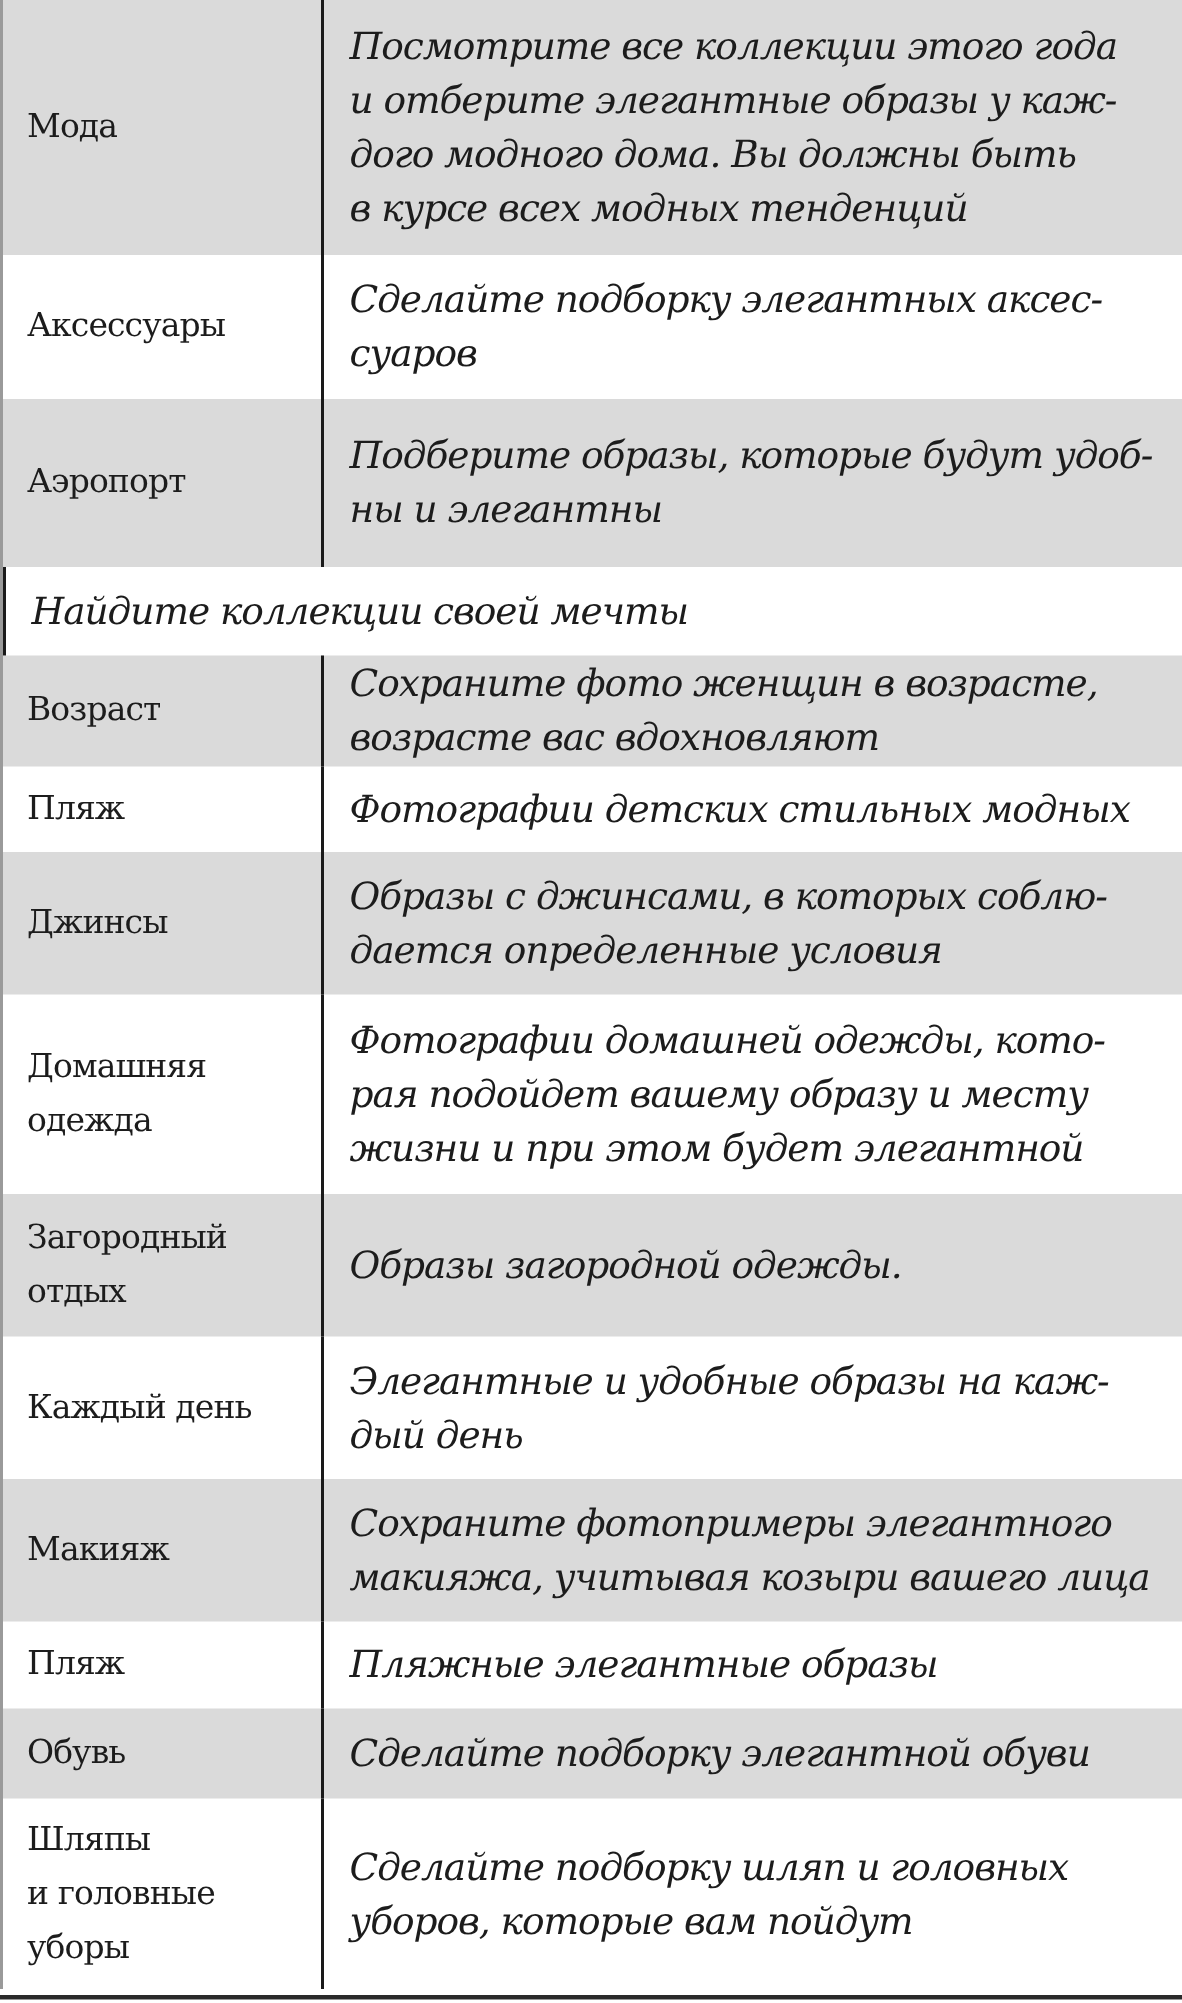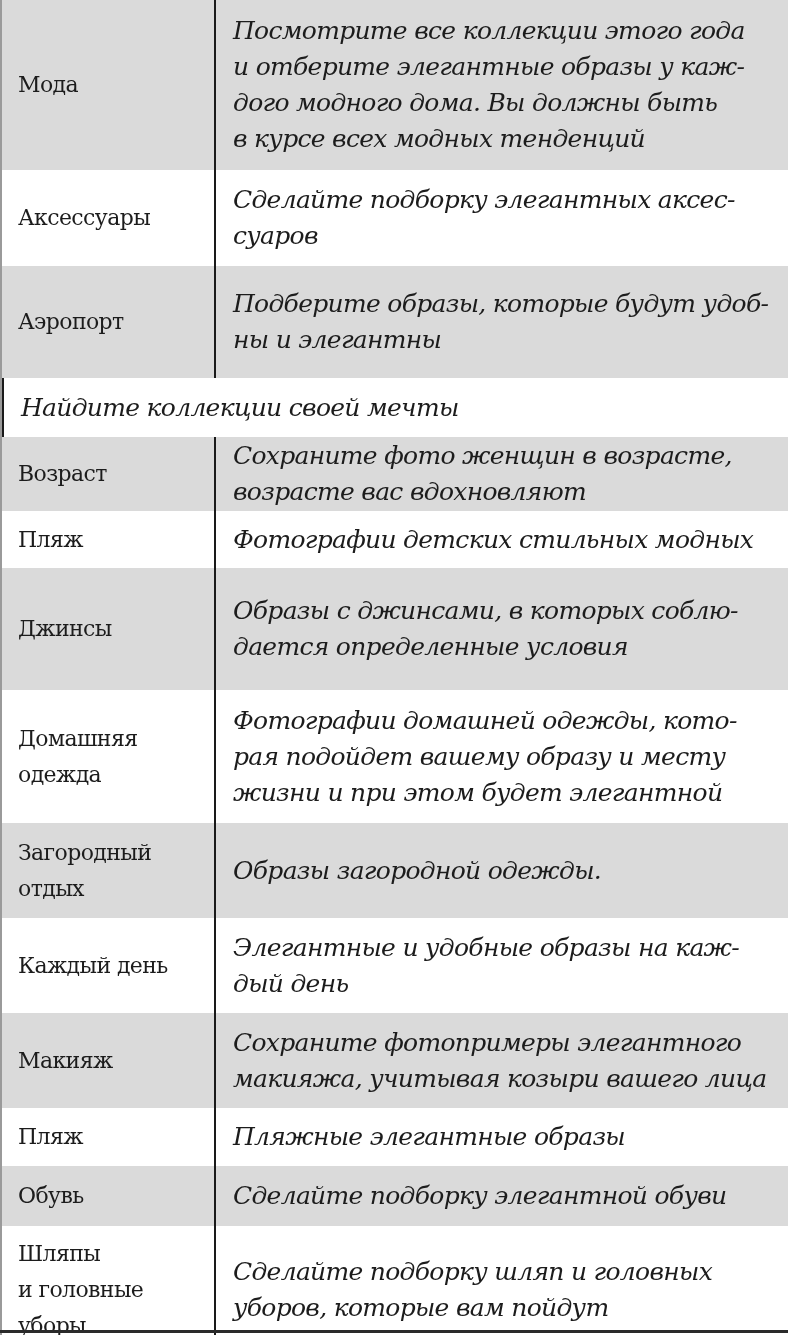--- a/index.html
+++ b/index.html
@@ -65,21 +65,21 @@
     <div class="cell-left">Возраст</div>
     <div class="divider"></div>
     <div class="cell-right">Сохраните фото женщин в возрасте,
 возрасте вас вдохновляют</div>
   </div>
   <div class="row" style="height:57px">
     <div class="cell-left">Пляж</div>
     <div class="divider"></div>
     <div class="cell-right">Фотографии детских стильных модных</div>
   </div>
-  <div class="row shaded" style="height:122px">
+  <div class="row shaded" style="height:95px">
     <div class="cell-left">Джинсы</div>
     <div class="divider"></div>
     <div class="cell-right">Образы с джинсами, в которых соблю-
 дается определенные условия</div>
   </div>
   <div class="row" style="height:133px">
     <div class="cell-left">Домашняя
 одежда</div>
     <div class="divider"></div>
     <div class="cell-right">Фотографии домашней одежды, кото-

